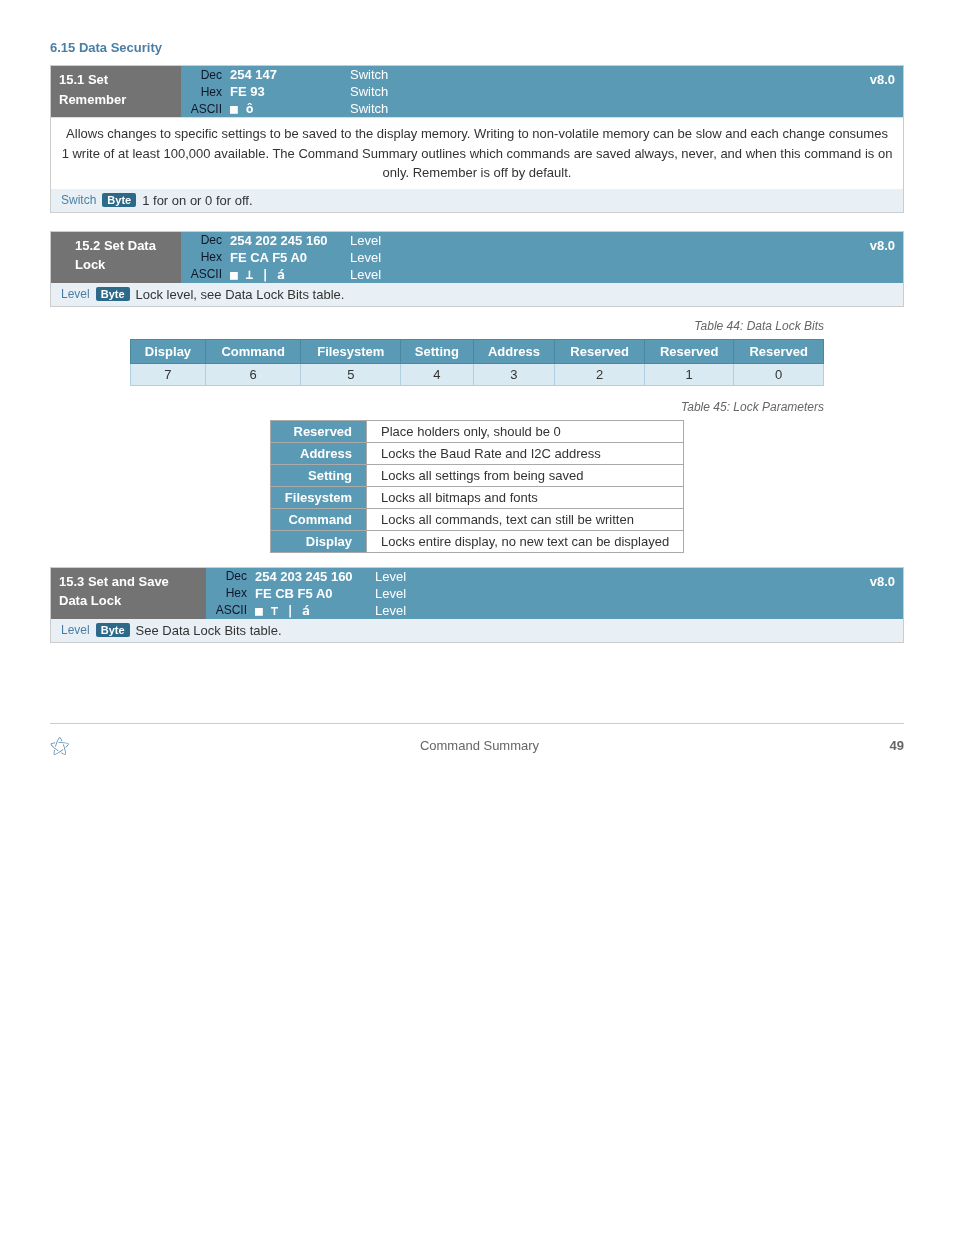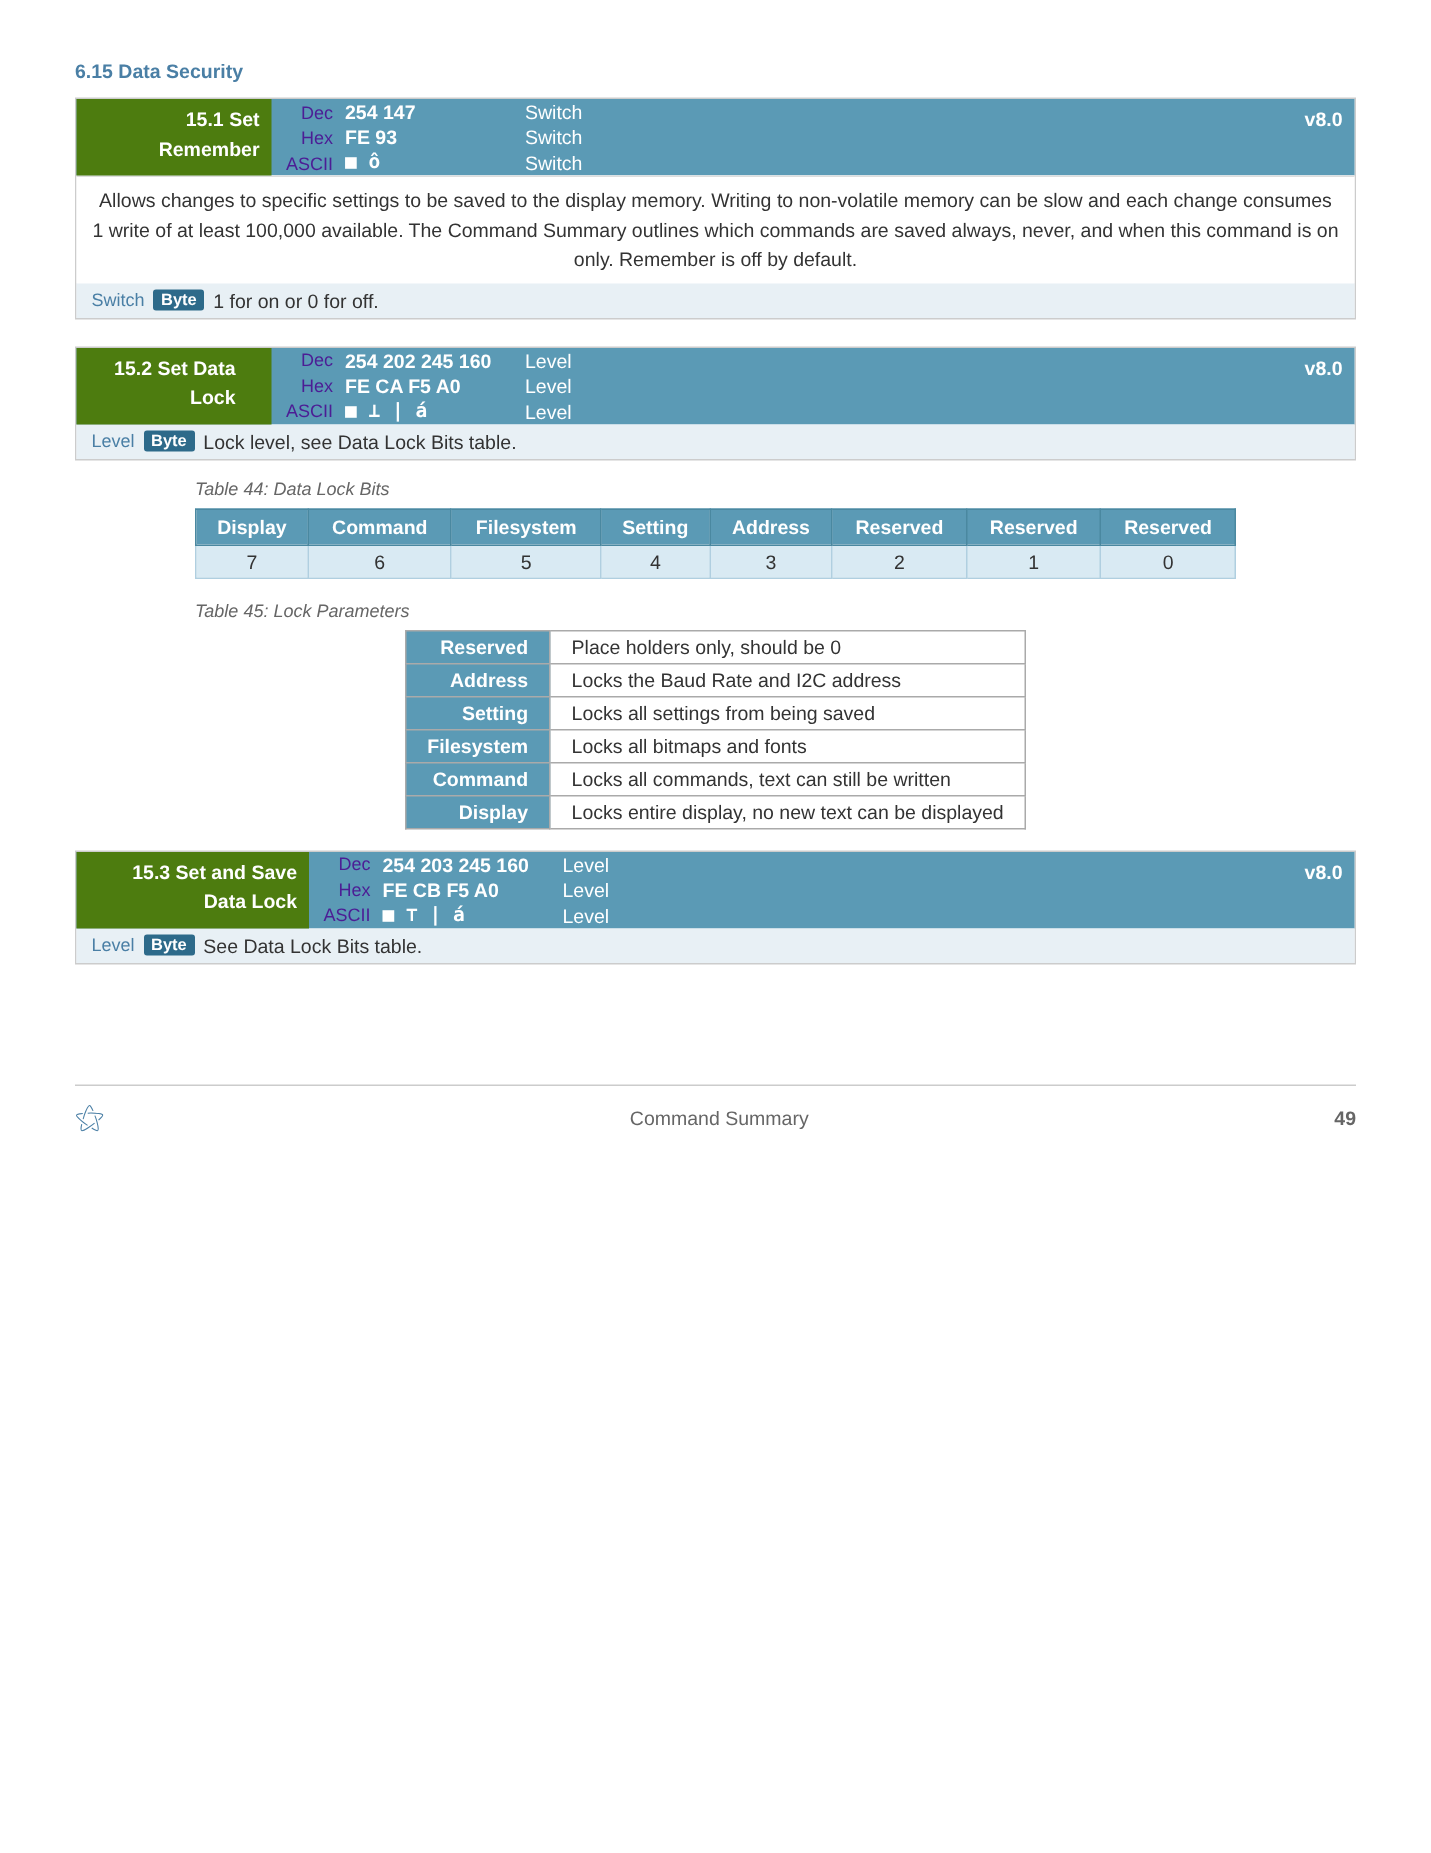--- a/index.html
+++ b/index.html
@@ -23,43 +23,42 @@
       margin-bottom: 2px;
     }
 
     .command-header {
       display: flex;
       background: #5b9ab5;
       color: #fff;
     }
 
     .cmd-name {
-      background: #4d7c0f;
+      background: #737373;
       color: #fff;
       font-weight: bold;
       padding: 3px 8px;
       min-width: 130px;
       font-size: 13px;
-      text-align: right;
     }
 
     .cmd-rows {
       flex: 1;
       display: flex;
       flex-direction: column;
     }
 
     .cmd-row {
       display: flex;
       align-items: center;
       padding: 1px 4px;
     }
 
     .cmd-type {
-      color: #4c1d95;
+      color: #0f172a;
       font-size: 12px;
       min-width: 45px;
       text-align: right;
       padding-right: 8px;
     }
 
     .cmd-value {
       font-weight: bold;
       color: #fff;
       min-width: 120px;
@@ -113,21 +112,21 @@
 
     .param-desc {
       font-size: 13px;
     }
 
     .section-gap {
       margin-bottom: 18px;
     }
 
     .table-caption {
-      text-align: left;
+      text-align: right;
       font-style: italic;
       color: #666;
       font-size: 12px;
       margin: 12px 0 6px 0;
     }
 
     .data-table {
       width: 100%;
       border-collapse: collapse;
       font-size: 13px;

